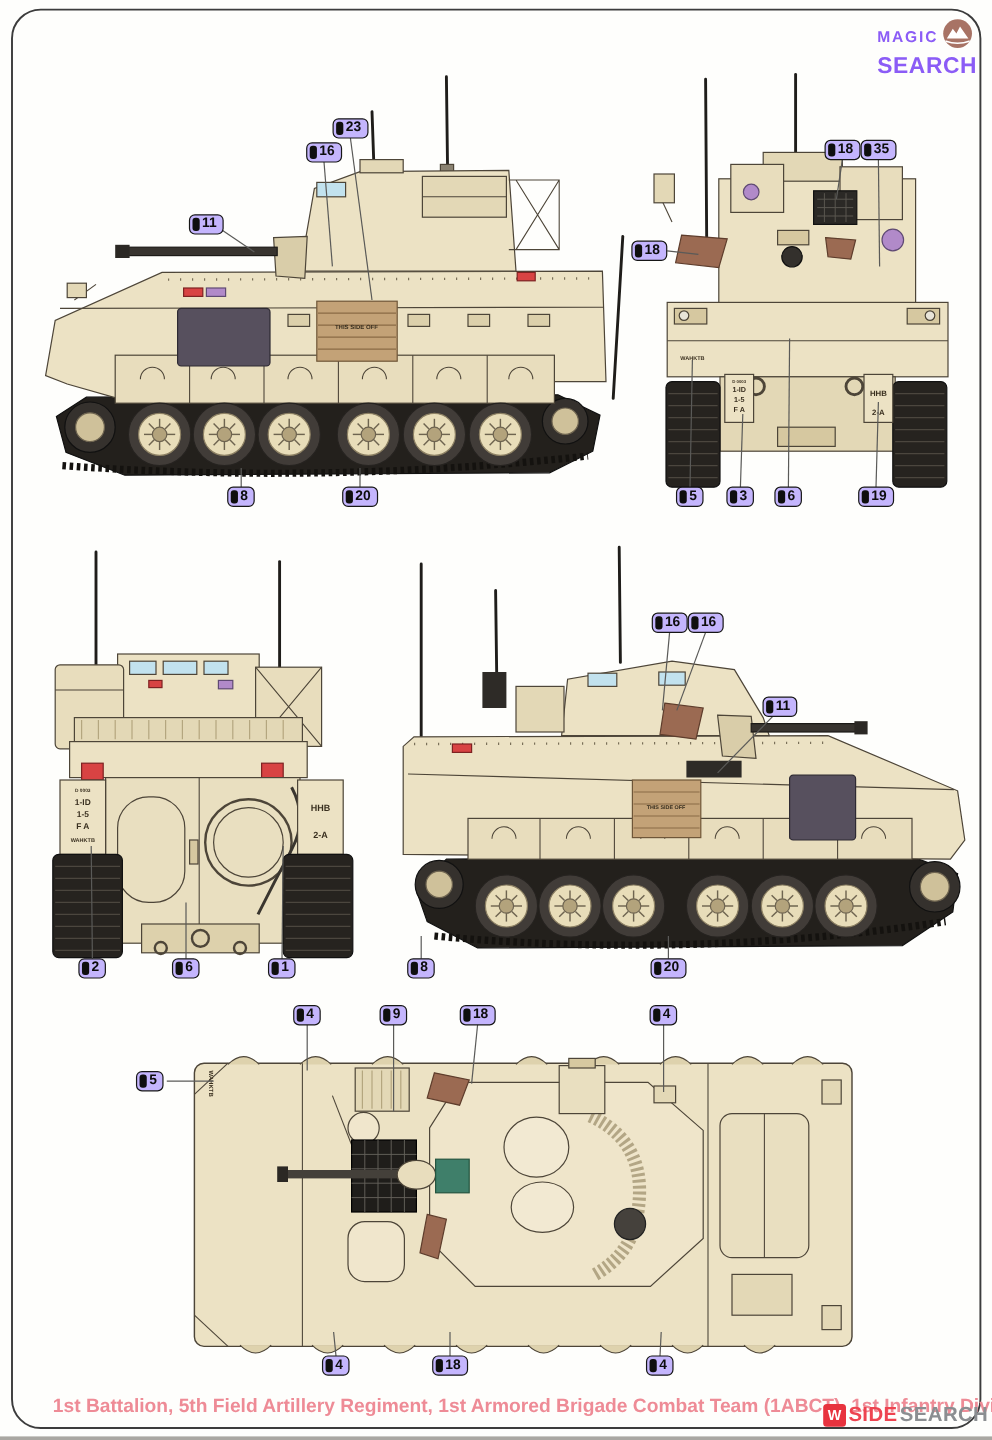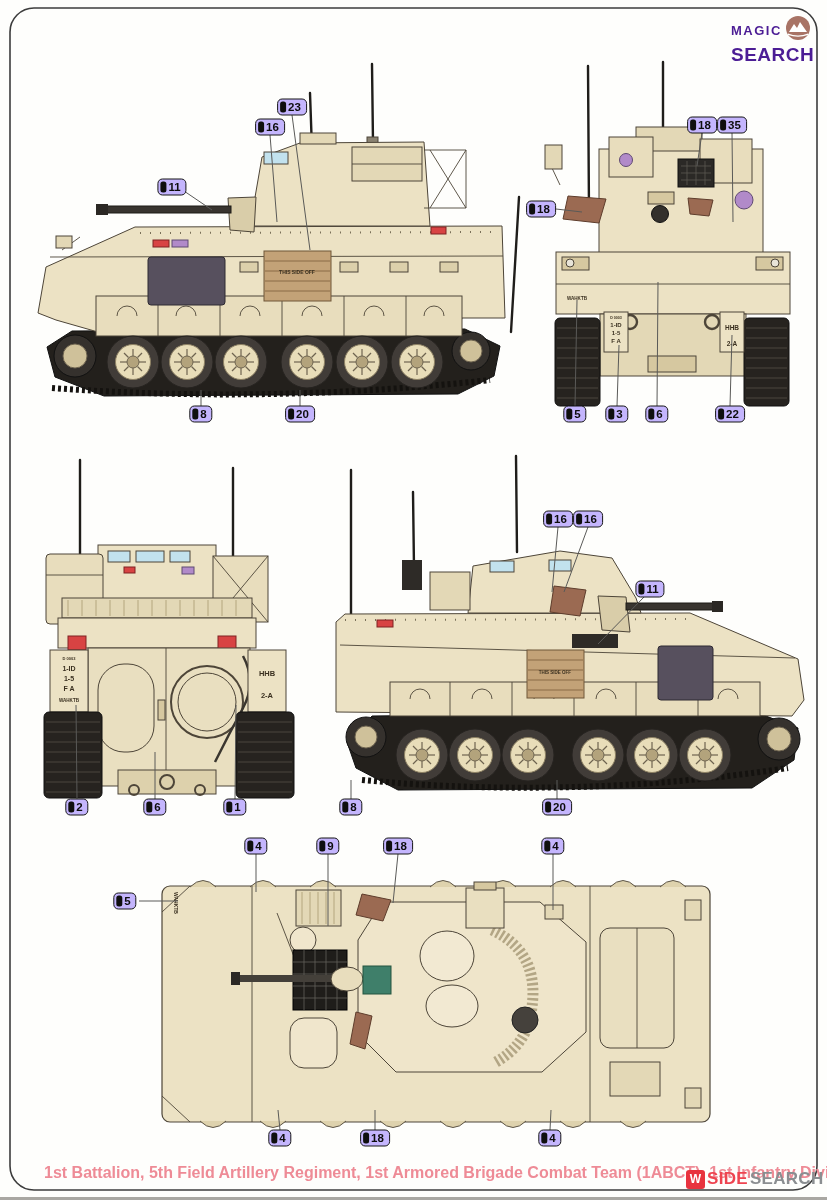--- a/index.html
+++ b/index.html
@@ -8,21 +8,21 @@
   svg text{font-family:"Liberation Sans","DejaVu Sans",sans-serif;font-weight:700;fill:#3a3020;}
   .ln{stroke:#4d4538;stroke-width:.9;fill:none;}
   .ant{stroke:#1f1d1a;stroke-width:2.4;stroke-linecap:round;}
   .ldr{stroke:#5a5a58;stroke-width:1;}
   
   .co{position:absolute;transform:translate(-50%,-50%);display:flex;align-items:center;gap:2px;
       background:#c4b5fd;border:1.4px solid #161616;border-radius:5px;padding:1px 5px 1px 2px;height:13px;
       font-size:11.5px;font-weight:700;color:#0d0d0d;line-height:1;z-index:5;}
   .co::before{content:"";display:block;width:6px;height:11px;border-radius:2.5px;background:#0f0f0f;}
   
-  #brand{position:absolute;left:731px;top:15px;width:92px;color:#4c1d95;z-index:6;}
+  #brand{position:absolute;left:731px;top:15px;width:92px;color:#8b5cf6;z-index:6;}
   #brand .r1{display:flex;align-items:center;gap:3px;}
   #brand .magic{font-size:13px;font-weight:700;letter-spacing:1.5px;}
   #brand .factory{font-size:19px;font-weight:800;letter-spacing:.5px;margin-top:-1px;}
   
   #cap-cn{position:absolute;left:30px;top:1144px;font-size:16px;font-weight:700;color:#e07683;letter-spacing:1px;z-index:6;}
   #cap-en{position:absolute;left:44px;top:1164px;font-size:16px;font-weight:700;color:#ee8b96;white-space:nowrap;z-index:6;}
   
   #wm{position:absolute;left:686px;top:1169px;display:flex;align-items:center;gap:2px;z-index:7;}
   #wm .hobby{font-size:17px;font-weight:800;color:#ee4450;letter-spacing:.3px;}
   #wm .search{font-size:17px;font-weight:800;color:#8b8e91;letter-spacing:.3px;}
@@ -326,21 +326,21 @@
 <div class="co" style="left:575px;top:414px">
       <span>5</span>
     </div>
 <div class="co" style="left:617px;top:414px">
       <span>3</span>
     </div>
 <div class="co" style="left:657px;top:414px">
       <span>6</span>
     </div>
 <div class="co" style="left:730px;top:414px">
-      <span>22</span>
+      <span>19</span>
     </div>
 
 <div class="co" style="left:77px;top:807px">
       <span>2</span>
     </div>
 <div class="co" style="left:155px;top:807px">
       <span>6</span>
     </div>
 <div class="co" style="left:235px;top:807px">
       <span>1</span>

